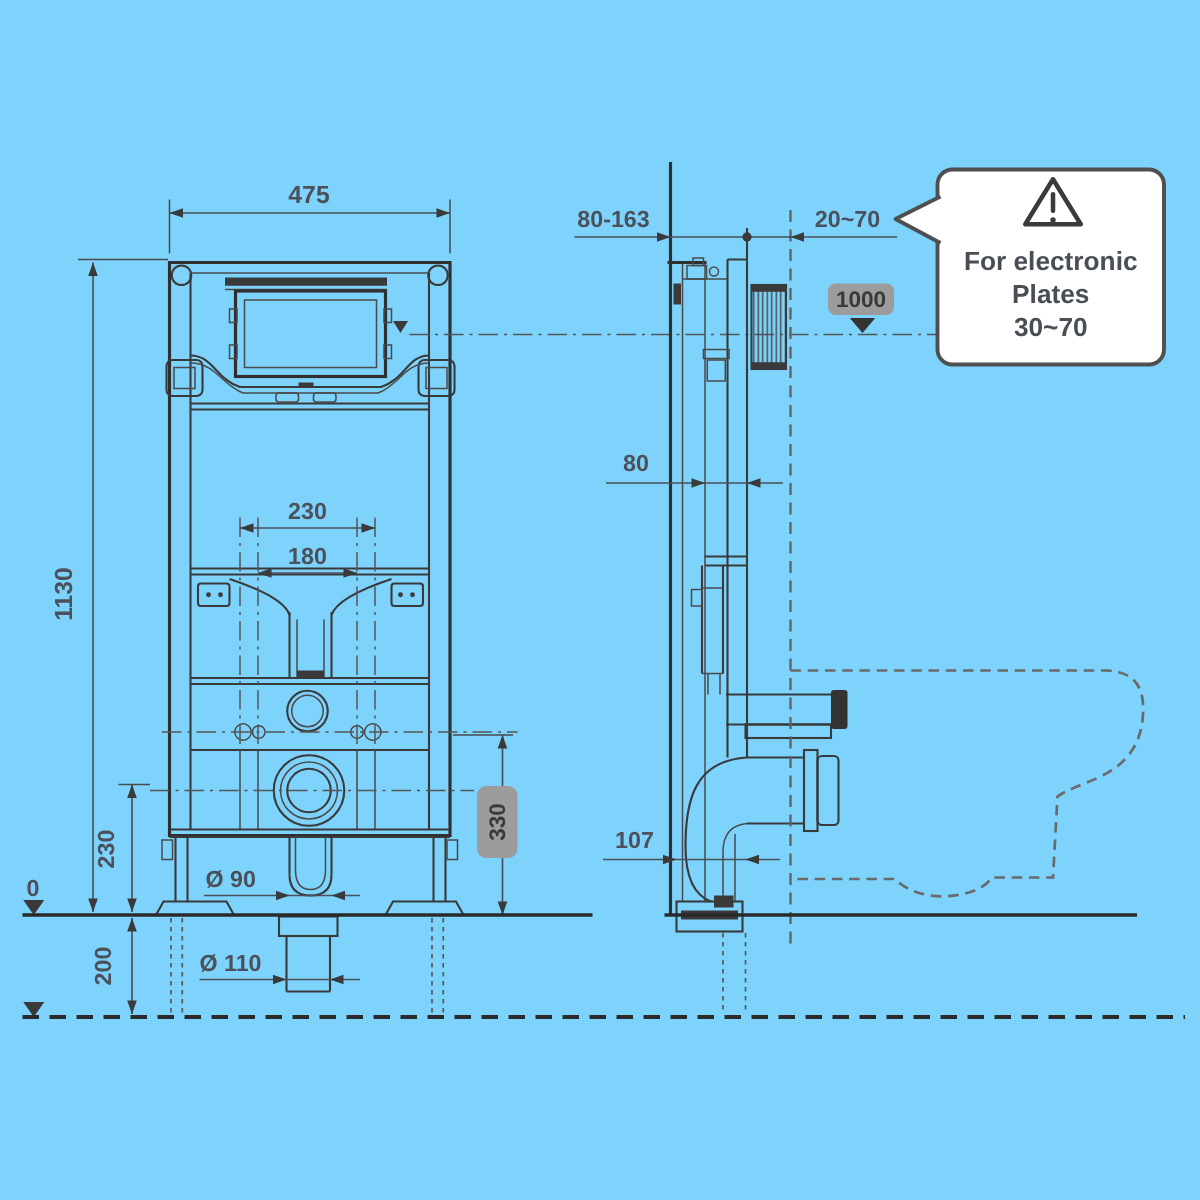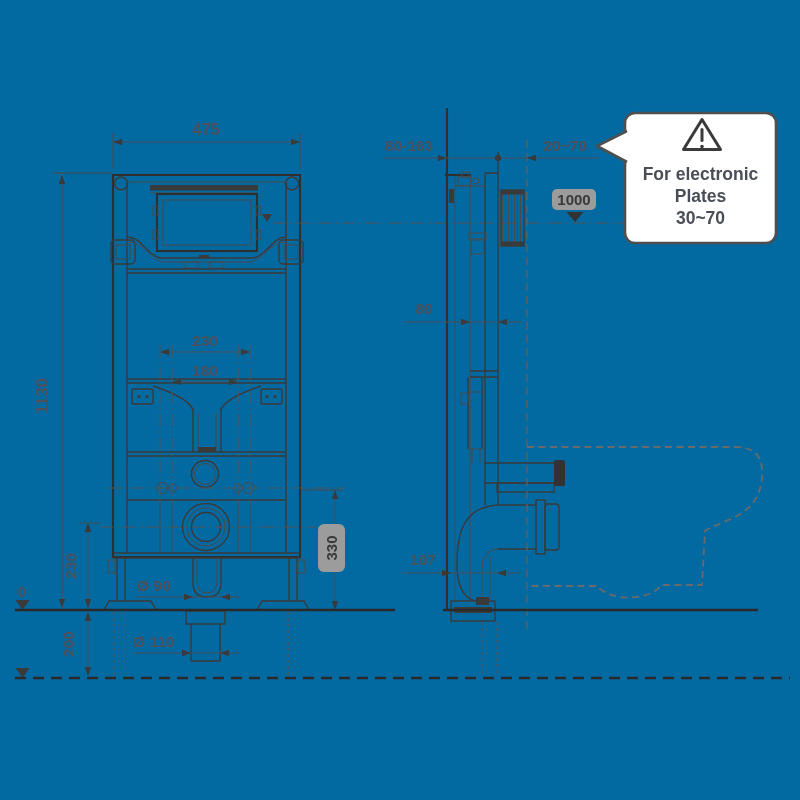--- a/index.html
+++ b/index.html
@@ -1,16 +1,16 @@
 <!DOCTYPE html>
 <html><head>
 <meta charset="utf-8">
 <style>
   html,body{margin:0;padding:0;background:#ffffff;}
-  .stage{width:800px;height:800px;position:relative;background:#0369a1;font-family:"Liberation Sans",sans-serif;}
+  .stage{width:800px;height:800px;position:relative;background:#7dd3fc;font-family:"Liberation Sans",sans-serif;}
   svg{display:block;}
   
   .ln{stroke:#3a3a3a;stroke-width:1.4;fill:none;}
   .ln2{stroke:#2f2f2f;stroke-width:2.1;fill:none;}
   .thin{stroke:#4a4a4a;stroke-width:1;fill:none;}
   .dim{stroke:#4a4f58;stroke-width:1.1;fill:none;}
   .fillshape{fill:#3a3a3a;stroke:none;}
   .ar{fill:#3a3a3a;stroke:none;}
   .cl{stroke:#555;stroke-width:1;fill:none;stroke-dasharray:13 4 2 4;}
   .walldash{stroke:#5f5f5f;stroke-width:1.5;fill:none;stroke-dasharray:8 5;}

